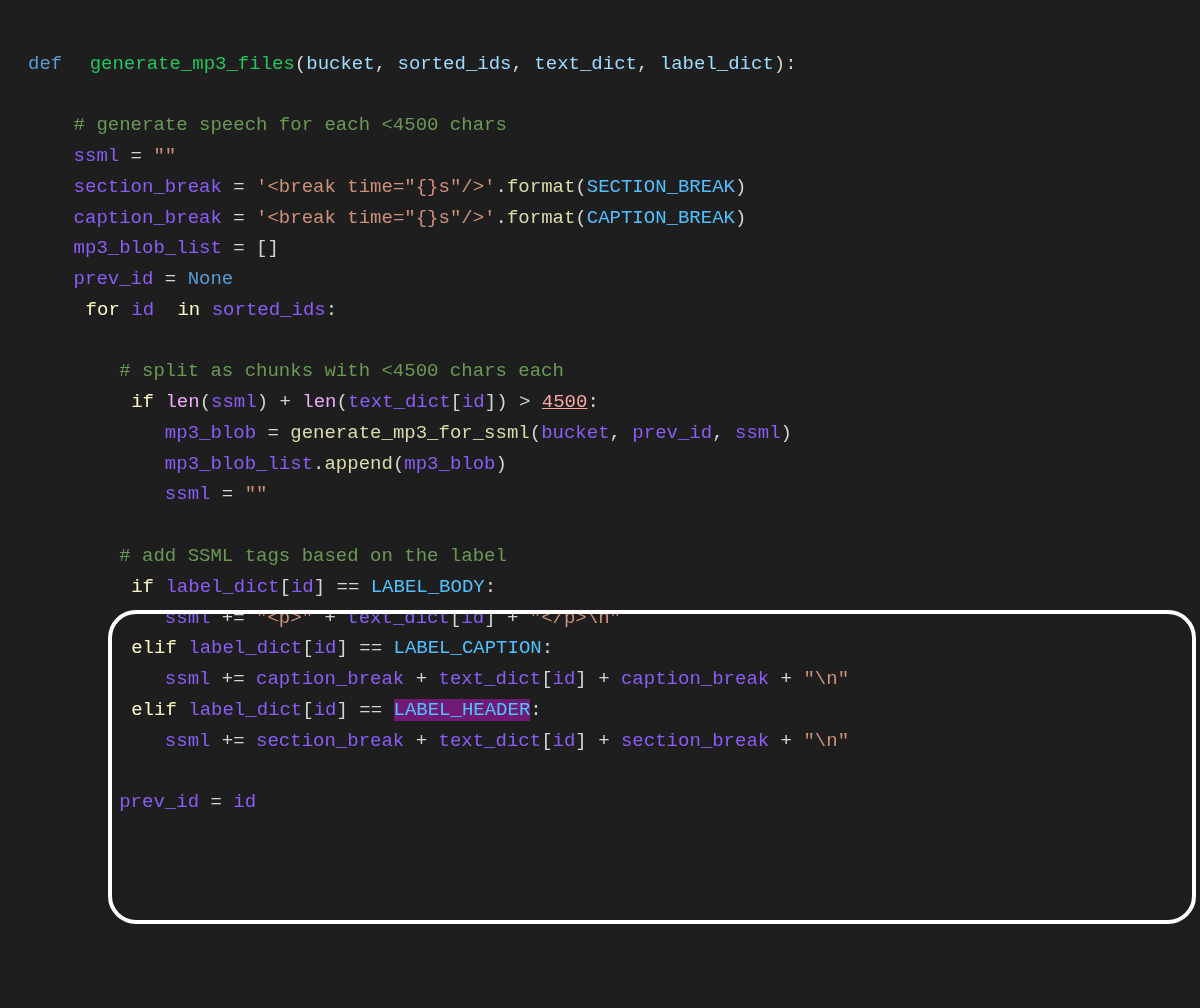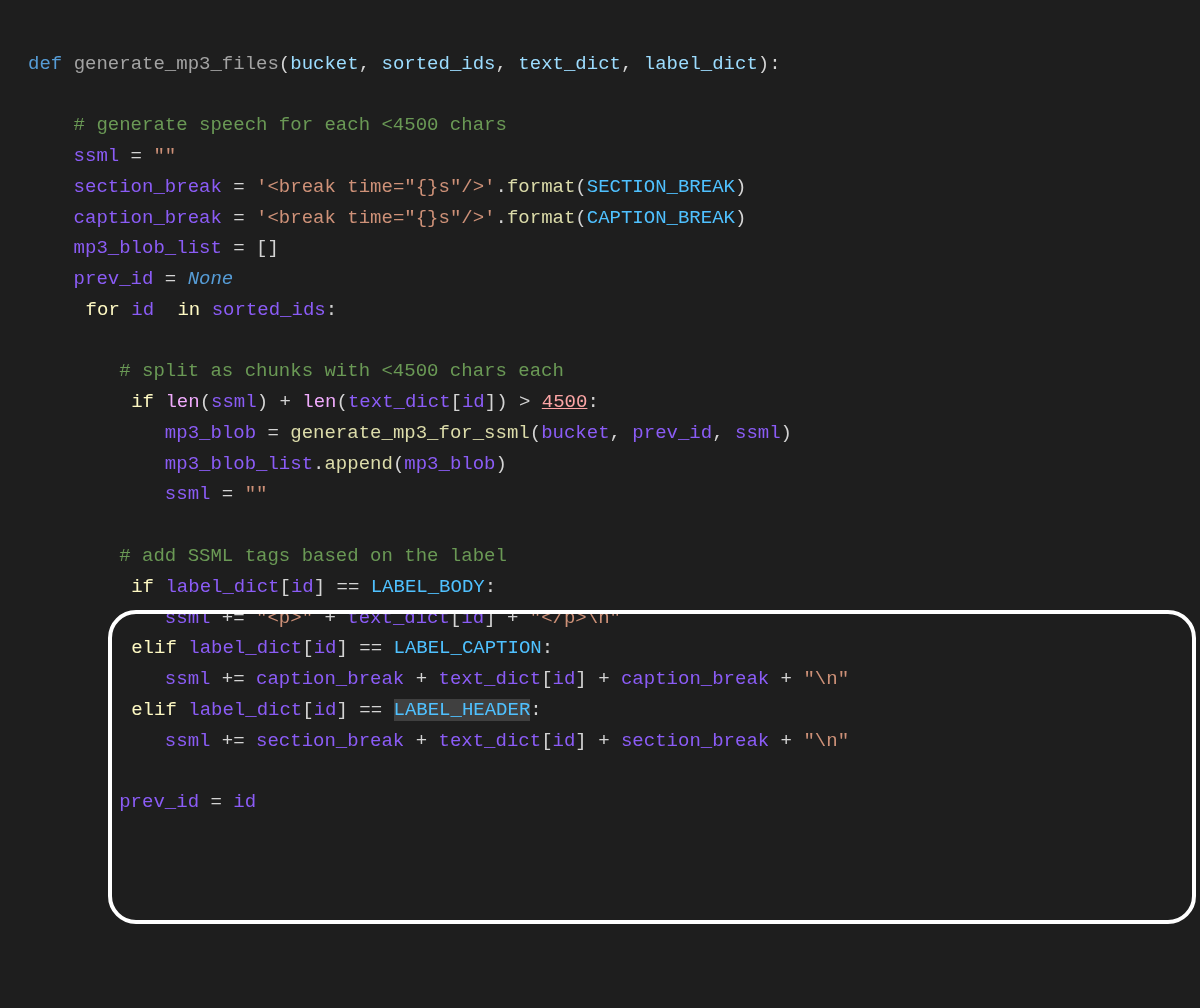--- a/index.html
+++ b/index.html
@@ -14,40 +14,40 @@
     height: 1008px;
     overflow: hidden;
   }
   .code-container {
     padding: 18px 0 0 28px;
     white-space: pre;
     position: relative;
   }
   .kw-def { color: #569cd6; }
   .kw-flow { color: #fef9c3; margin-left: 12px; }
-  .fn-name { color: #a3a3a3; }
+  .fn-name { color: #22c55e; margin-left: 16px; }
   .fn-call { color: #dcdcaa; margin-top: 40px; }
   .param { color: #9cdcfe; }
   .var { color: #8b5cf6; }
   .punct { color: #d4d4d4; }
   .op { color: #d4d4d4; }
   .comment { color: #6a9955; }
   .string { color: #ce9178; }
-  .const-none { color: #569cd6; font-style: italic; }
+  .const-none { color: #569cd6; }
   .number { color: #fca5a5; text-decoration: underline; }
   .const-up { color: #4fc1ff; }
   .builtin { color: #f0abfc; text-align: right; }
   .highlight-box {
     position: absolute;
     border: 4px solid #ffffff;
     border-radius: 28px;
     pointer-events: none;
   }
   .sel {
-    background: #404040;
+    background: #701a75;
     text-align: center;
   }
 </style>
 </head>
 <body>
 
 <div class="code-container">
 <span><span class="kw-def">def</span> <span class="fn-name">generate_mp3_files</span><span class="punct">(</span><span class="param">bucket</span><span class="punct">, </span><span class="param">sorted_ids</span><span class="punct">, </span><span class="param">text_dict</span><span class="punct">, </span><span class="param">label_dict</span><span class="punct">):</span></span>
 
 <span>    <span class="comment"># generate speech for each &lt;4500 chars</span></span>

